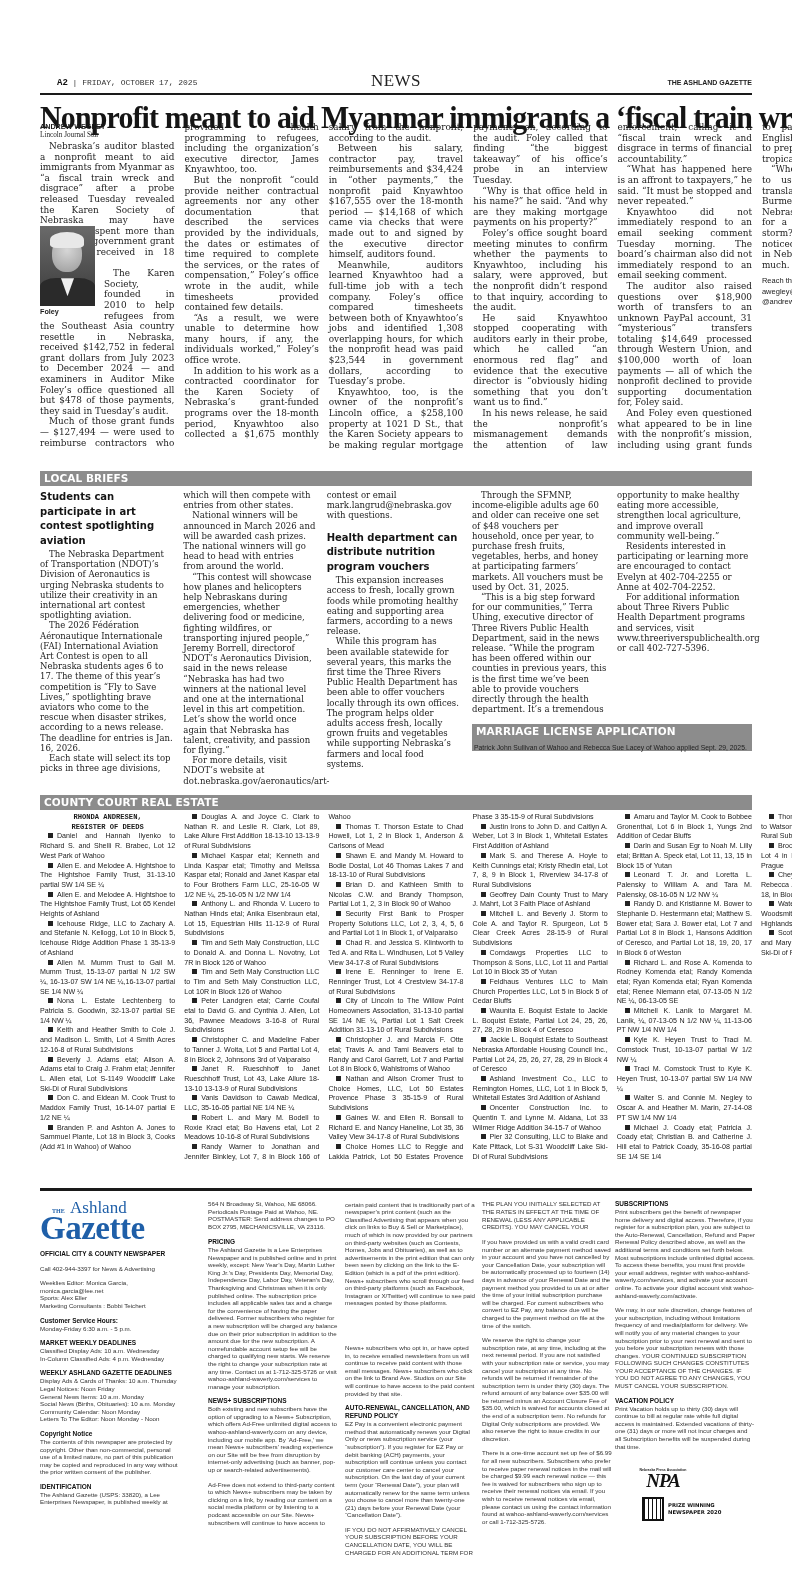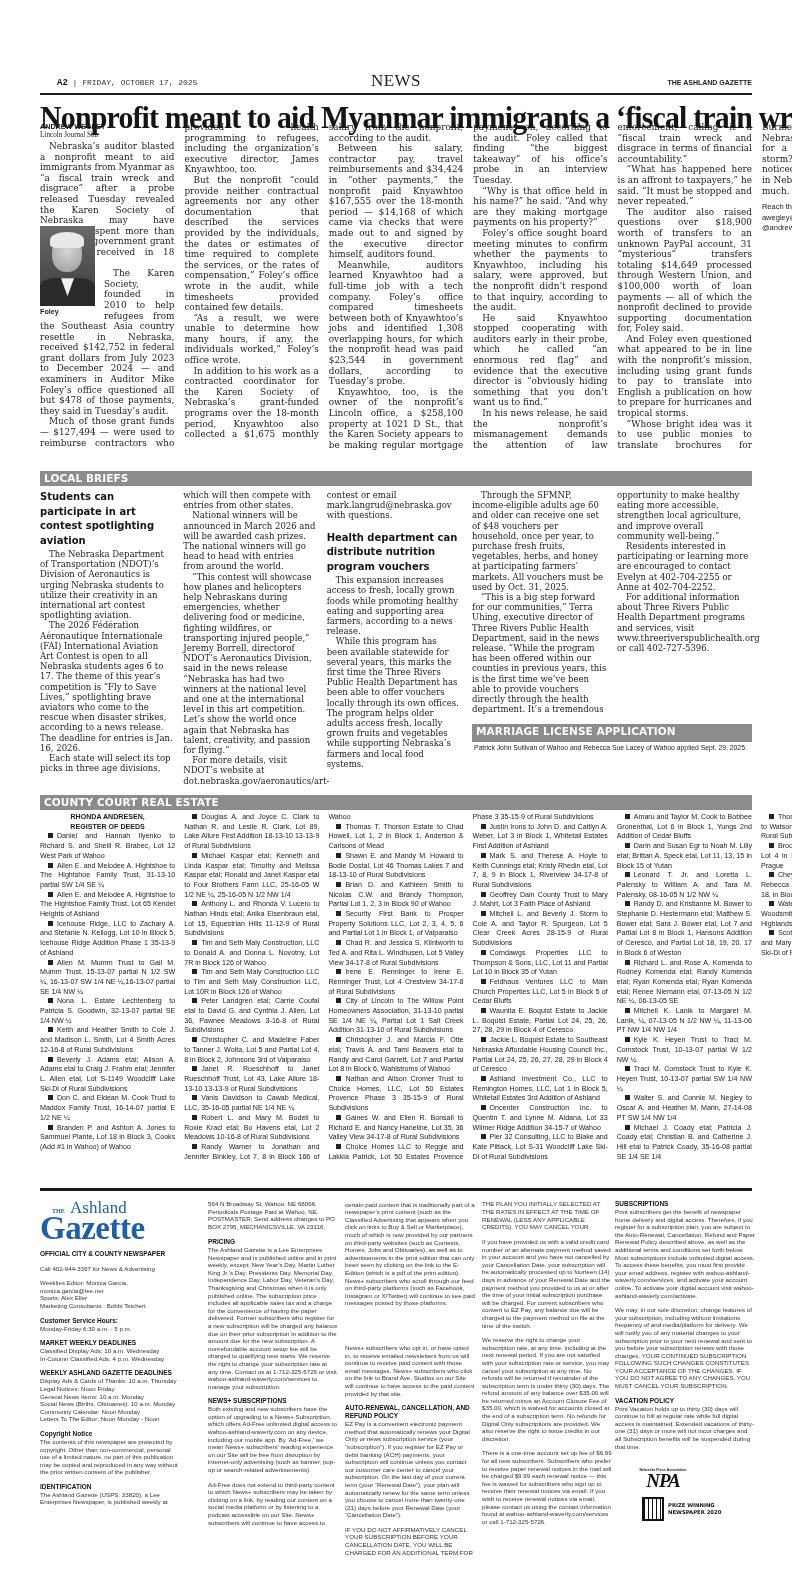--- a/index.html
+++ b/index.html
@@ -25,21 +25,21 @@
   .photo .face { position: absolute; left: 12px; top: 10px; width: 30px; height: 36px; border-radius: 48% 48% 45% 45%; background: radial-gradient(circle at 50% 40%,#d6d6d6,#9a9a9a); }
   .photo .hair { position: absolute; left: 10px; top: 6px; width: 34px; height: 16px; border-radius: 50% 50% 20% 20%; background: #e8e8e8; }
   .photo .suit { position: absolute; left: 0; bottom: 0; width: 55px; height: 28px; border-radius: 30% 30% 0 0; background: #2a2a2a; }
   .photo .shirt { position: absolute; left: 21px; bottom: 10px; width: 13px; height: 18px; background: #f0f0f0; clip-path: polygon(0 0,100% 0,50% 100%); }
   .photo-cap { font-family: "Liberation Sans", sans-serif; font-weight: bold; font-size: 7.2px; line-height: 10px; margin-top: 1px; }
   .contact { font-family: "Liberation Sans", sans-serif; font-size: 7.5px; line-height: 10.5px; text-indent: 0 !important; margin-top: 6px; text-align: left; }
 
   
   .bar { background: #8c8c8c; color: #fff; font-family: "DejaVu Sans", sans-serif; font-weight: bold; font-size: 10.5px; line-height: 14px; padding-left: 4px; letter-spacing: .1px; }
   .bar-local { left: 40px; top: 471px; width: 712px; height: 15px; }
-  .bar-marriage { left: 472px; top: 724px; width: 280px; height: 18px; }
+  .bar-marriage { left: 472px; top: 724px; width: 280px; height: 27px; }
   .bar-county { left: 40px; top: 795px; width: 712px; height: 15px; }
 
   
   .briefs { left: 40px; top: 490px; width: 420px; height: 302px; column-count: 3; column-gap: 10px; column-fill: auto; font-size: 8.5px; line-height: 10.2px; }
   .briefs2 { left: 472px; top: 490px; width: 280px; height: 230px; column-count: 2; column-gap: 10px; column-fill: auto; font-size: 8.5px; line-height: 10.2px; }
   .briefs p, .briefs2 p { text-indent: 9px; }
   .briefs h3 { font-family: "DejaVu Sans", sans-serif; font-weight: bold; font-size: 10px; line-height: 14.5px; margin-bottom: 1px; color: #151515; }
   .briefs h3.second { margin-top: 10px; }
   .marriage-text { left: 474px; top: 743px; width: 280px; font-family: "Liberation Sans", sans-serif; font-size: 7.1px; line-height: 10px; color: #222; transform: scaleX(.96); transform-origin: left top; white-space: nowrap; }
 
@@ -107,20 +107,21 @@
   <p>“As a result, we were unable to determine how many hours, if any, the individuals worked,” Foley’s office wrote.</p>
   <p>In addition to his work as a contracted coordinator for the Karen Society of Nebraska’s grant-funded programs over the 18-month period, Knyawhtoo also collected a $1,675 monthly salary from the nonprofit, according to the audit.</p>
   <p>Between his salary, contractor pay, travel reimbursements and $34,424 in “other payments,” the nonprofit paid Knyawhtoo $167,555 over the 18-month period — $14,168 of which came via checks that were made out to and signed by the executive director himself, auditors found.</p>
   <p>Meanwhile, auditors learned Knyawhtoo had a full-time job with a tech company. Foley’s office compared timesheets between both of Knyawhtoo’s jobs and identified 1,308 overlapping hours, for which the nonprofit head was paid $23,544 in government dollars, according to Tuesday’s probe.</p>
   <p>Knyawhtoo, too, is the owner of the nonprofit’s Lincoln office, a $258,100 property at 1021 D St., that the Karen Society appears to be making regular mortgage payments on, according to the audit. Foley called that finding “the biggest takeaway” of his office’s probe in an interview Tuesday.</p>
   <p>“Why is that office held in his name?” he said. “And why are they making mortgage payments on his property?”</p>
   <p>Foley’s office sought board meeting minutes to confirm whether the payments to Knyawhtoo, including his salary, were approved, but the nonprofit didn’t respond to that inquiry, according to the audit.</p>
   <p>He said Knyawhtoo stopped cooperating with auditors early in their probe, which he called “an enormous red flag” and evidence that the executive director is “obviously hiding something that you don’t want us to find.”</p>
   <p>In his news release, he said the nonprofit’s mismanagement demands the attention of law enforcement, calling it a “fiscal train wreck and disgrace in terms of financial accountability.”</p>
   <p>“What has happened here is an affront to taxpayers,” he said. “It must be stopped and never repeated.”</p>
+  <p>Knyawhtoo did not immediately respond to an email seeking comment Tuesday morning. The board’s chairman also did not immediately respond to an email seeking comment.</p>
   <p>The auditor also raised questions over $18,900 worth of transfers to an unknown PayPal account, 31 “mysterious” transfers totaling $14,649 processed through Western Union, and $100,000 worth of loan payments — all of which the nonprofit declined to provide supporting documentation for, Foley said.</p>
   <p>And Foley even questioned what appeared to be in line with the nonprofit’s mission, including using grant funds to pay to translate into English a publication on how to prepare for hurricanes and tropical storms.</p>
   <p>“Whose bright idea was it to use public monies to translate brochures for Burmese refugees living in Nebraska on how to prepare for a hurricane or tropical storm?” he said. “I hadn’t noticed the weather patterns in Nebraska changing all that much. This is pure idiocy.”</p>
   <p class="contact">Reach the writer at 402-473-7223 or awegley@journalstar.com. On Twitter @andrewwegley</p>
 </div>
 
 <div class="abs bar bar-local">LOCAL BRIEFS</div>
 
 <div class="abs briefs">
   <h3>Students can participate in art contest spotlighting aviation</h3>
@@ -141,21 +142,21 @@
   <p>Residents interested in participating or learning more are encouraged to contact Evelyn at 402-704-2255 or Anne at 402-704-2252.</p>
   <p>For additional information about Three Rivers Public Health Department programs and services, visit www.threeriverspublichealth.org or call 402-727-5396.</p>
 </div>
 
 <div class="abs bar bar-marriage">MARRIAGE LICENSE APPLICATION</div>
 <div class="abs marriage-text">Patrick John Sullivan of Wahoo and Rebecca Sue Lacey of Wahoo applied Sept. 29, 2025.</div>
 
 <div class="abs bar bar-county">COUNTY COURT REAL ESTATE</div>
 
 <div class="abs deeds" id="deeds">
-  <p class="reg" style="text-indent:0;padding:0 20px;">RHONDA ANDRESEN, REGISTER OF DEEDS</p>
+  <p class="reg" style="text-indent:0;padding:0 20px;font-family:Liberation Mono, monospace;">RHONDA ANDRESEN, REGISTER OF DEEDS</p>
 <p><span class="sq"></span><span>Daniel and Hannah Ilyenko to Richard S. and Shelli R. Brabec, Lot 12 West Park of Wahoo</span></p>
     <p><span class="sq"></span><span>Allen E. and Melodee A. Hightshoe to The Hightshoe Family Trust, 31-13-10 partial SW 1/4 SE ¼</span></p>
     <p><span class="sq"></span><span>Allen E. and Melodee A. Hightshoe to The Hightshoe Family Trust, Lot 65 Kendel Heights of Ashland</span></p>
     <p><span class="sq"></span><span>Icehouse Ridge, LLC to Zachary A. and Stefanie N. Kellogg, Lot 10 in Block 5, Icehouse Ridge Addition Phase 1 35-13-9 of Ashland</span></p>
     <p><span class="sq"></span><span>Allen M. Mumm Trust to Gail M. Mumm Trust, 15-13-07 partial N 1/2 SW ¼, 16-13-07 SW 1/4 NE ¼,16-13-07 partial SE 1/4 NW ¼</span></p>
     <p><span class="sq"></span><span>Nona L. Estate Lechtenberg to Patricia S. Goodwin, 32-13-07 partial SE 1/4 NW ¼</span></p>
     <p><span class="sq"></span><span>Keith and Heather Smith to Cole J. and Madison L. Smith, Lot 4 Smith Acres 12-16-8 of Rural Subdivisions</span></p>
     <p><span class="sq"></span><span>Beverly J. Adams etal; Alison A. Adams etal to Craig J. Frahm etal; Jennifer L. Allen etal, Lot S-1149 Woodcliff Lake Ski-Di of Rural Subdivisions</span></p>
     <p><span class="sq"></span><span>Don C. and Eldean M. Cook Trust to Maddox Family Trust, 16-14-07 partial E 1/2 NE ¼</span></p>
     <p><span class="sq"></span><span>Branden P. and Ashton A. Jones to Sammuel Plante, Lot 18 in Block 3, Cooks (Add #1 in Wahoo) of Wahoo</span></p>

